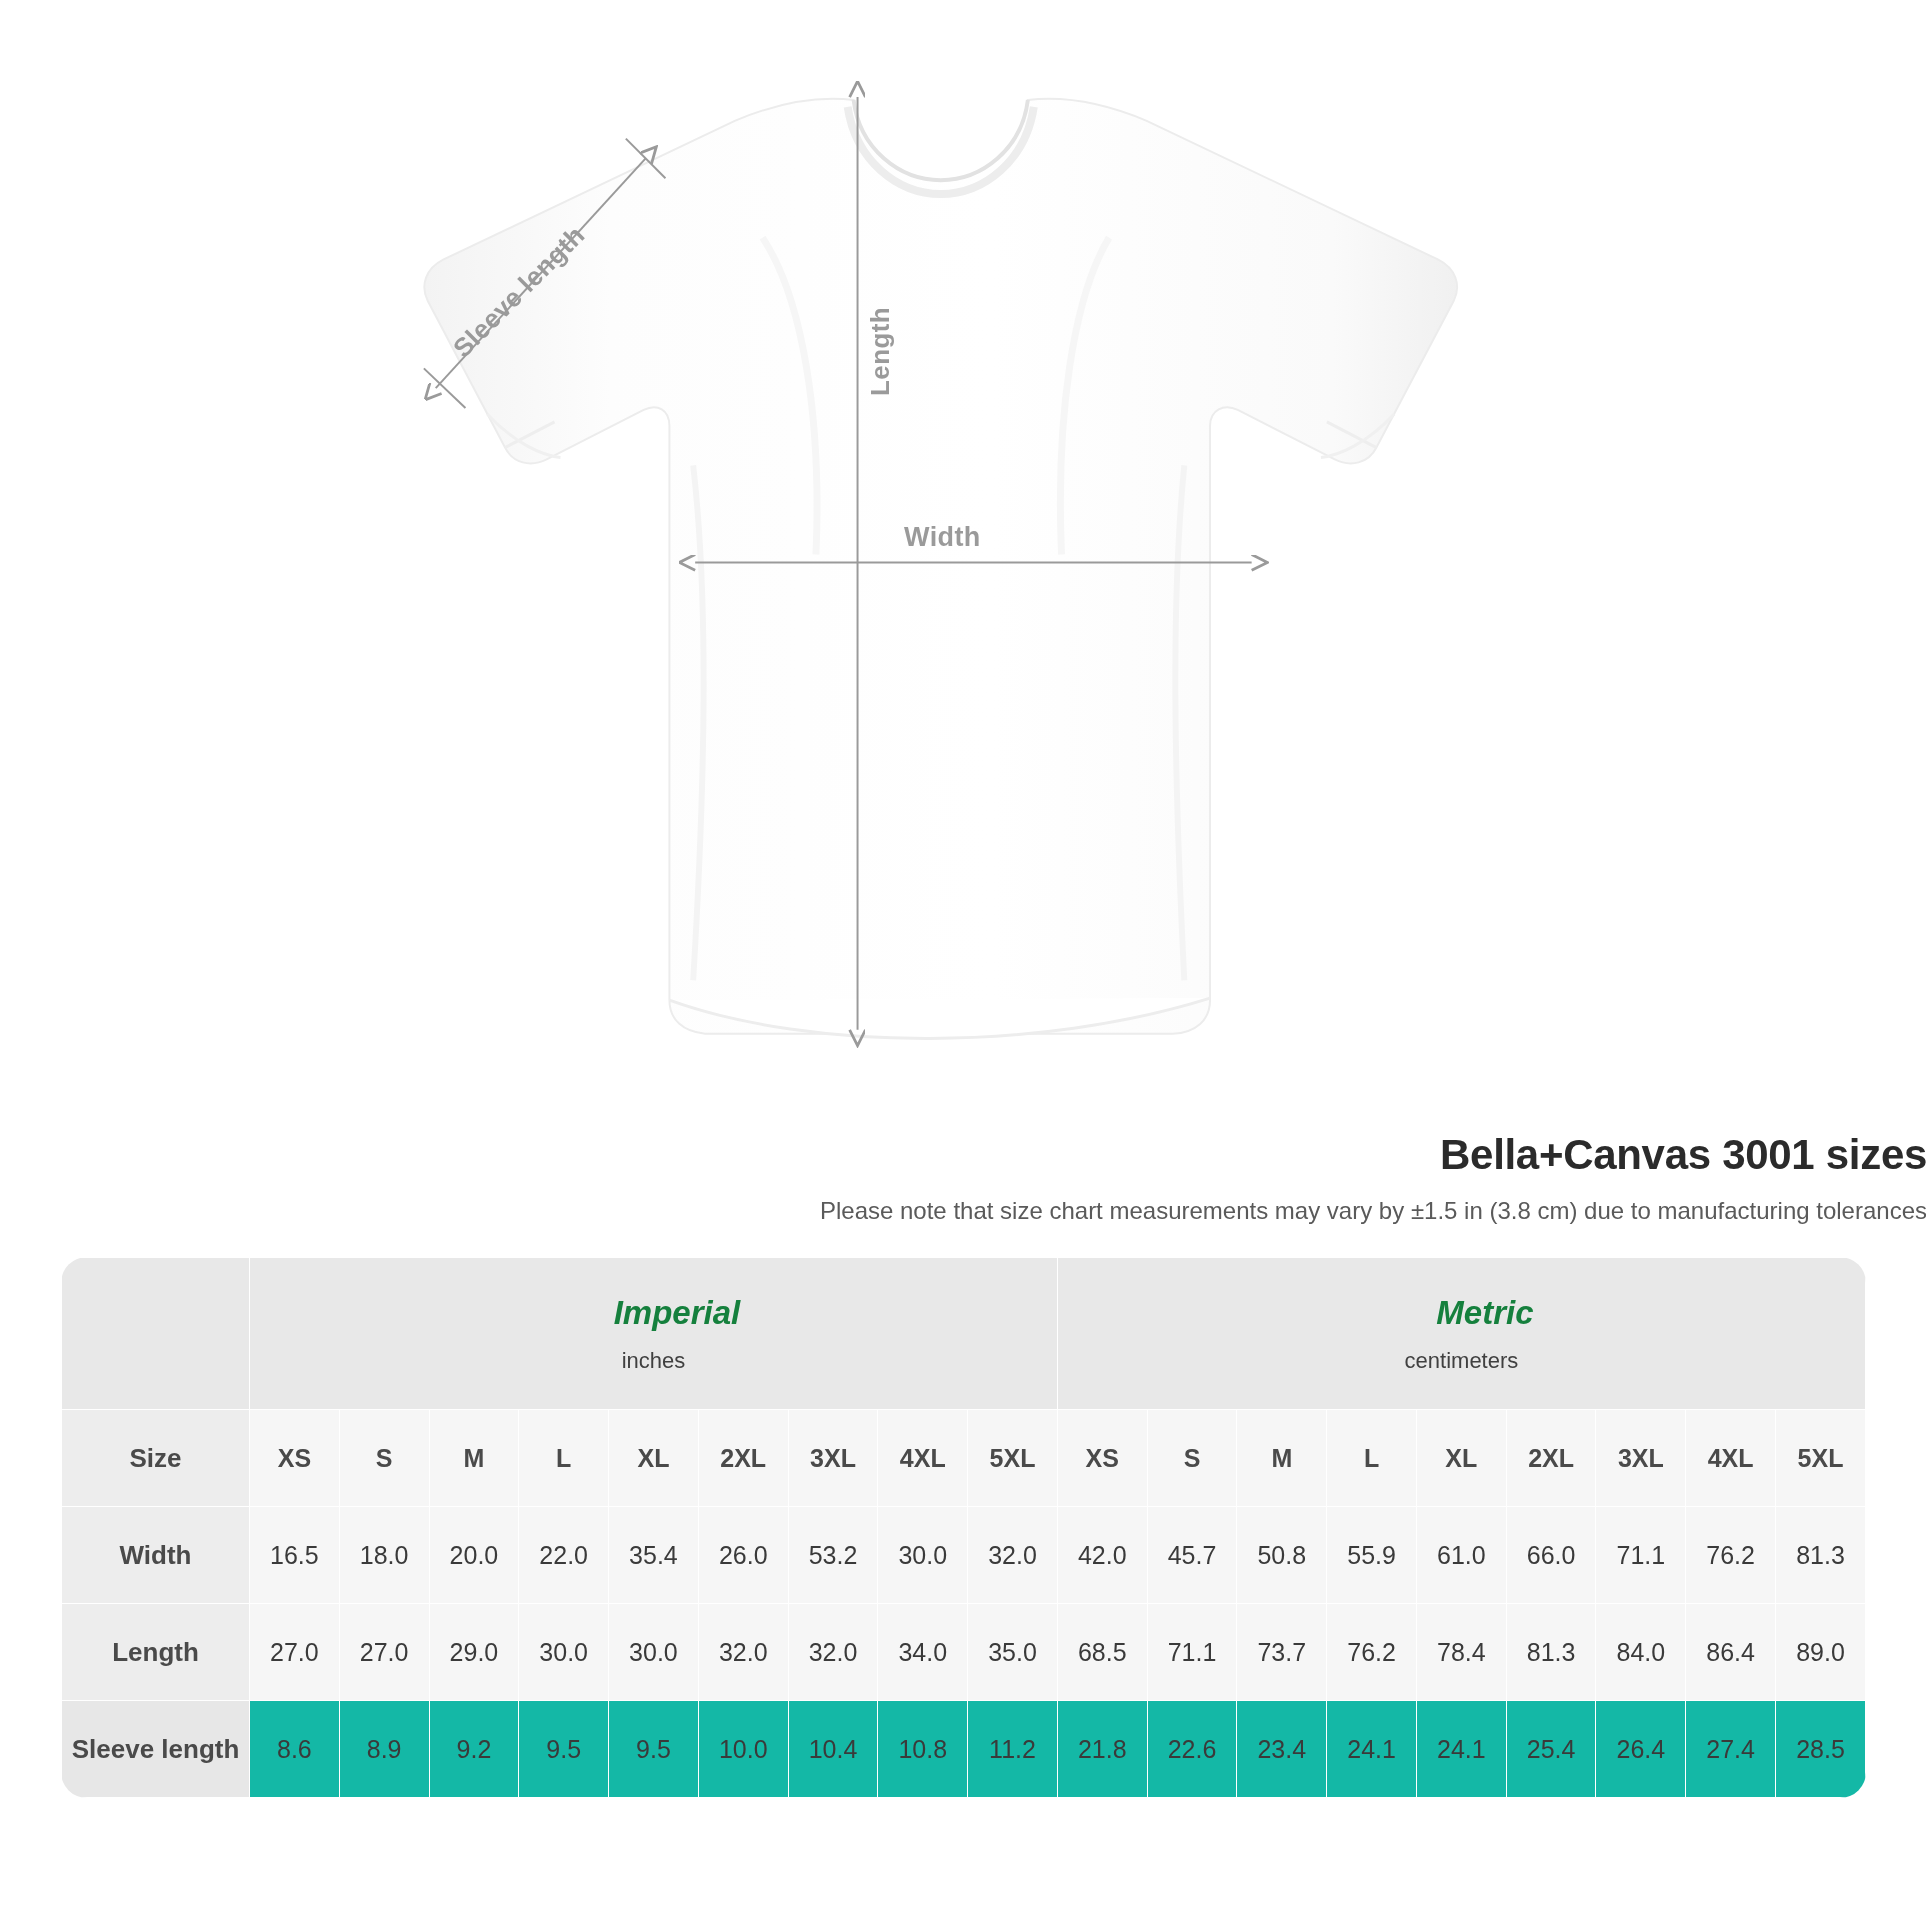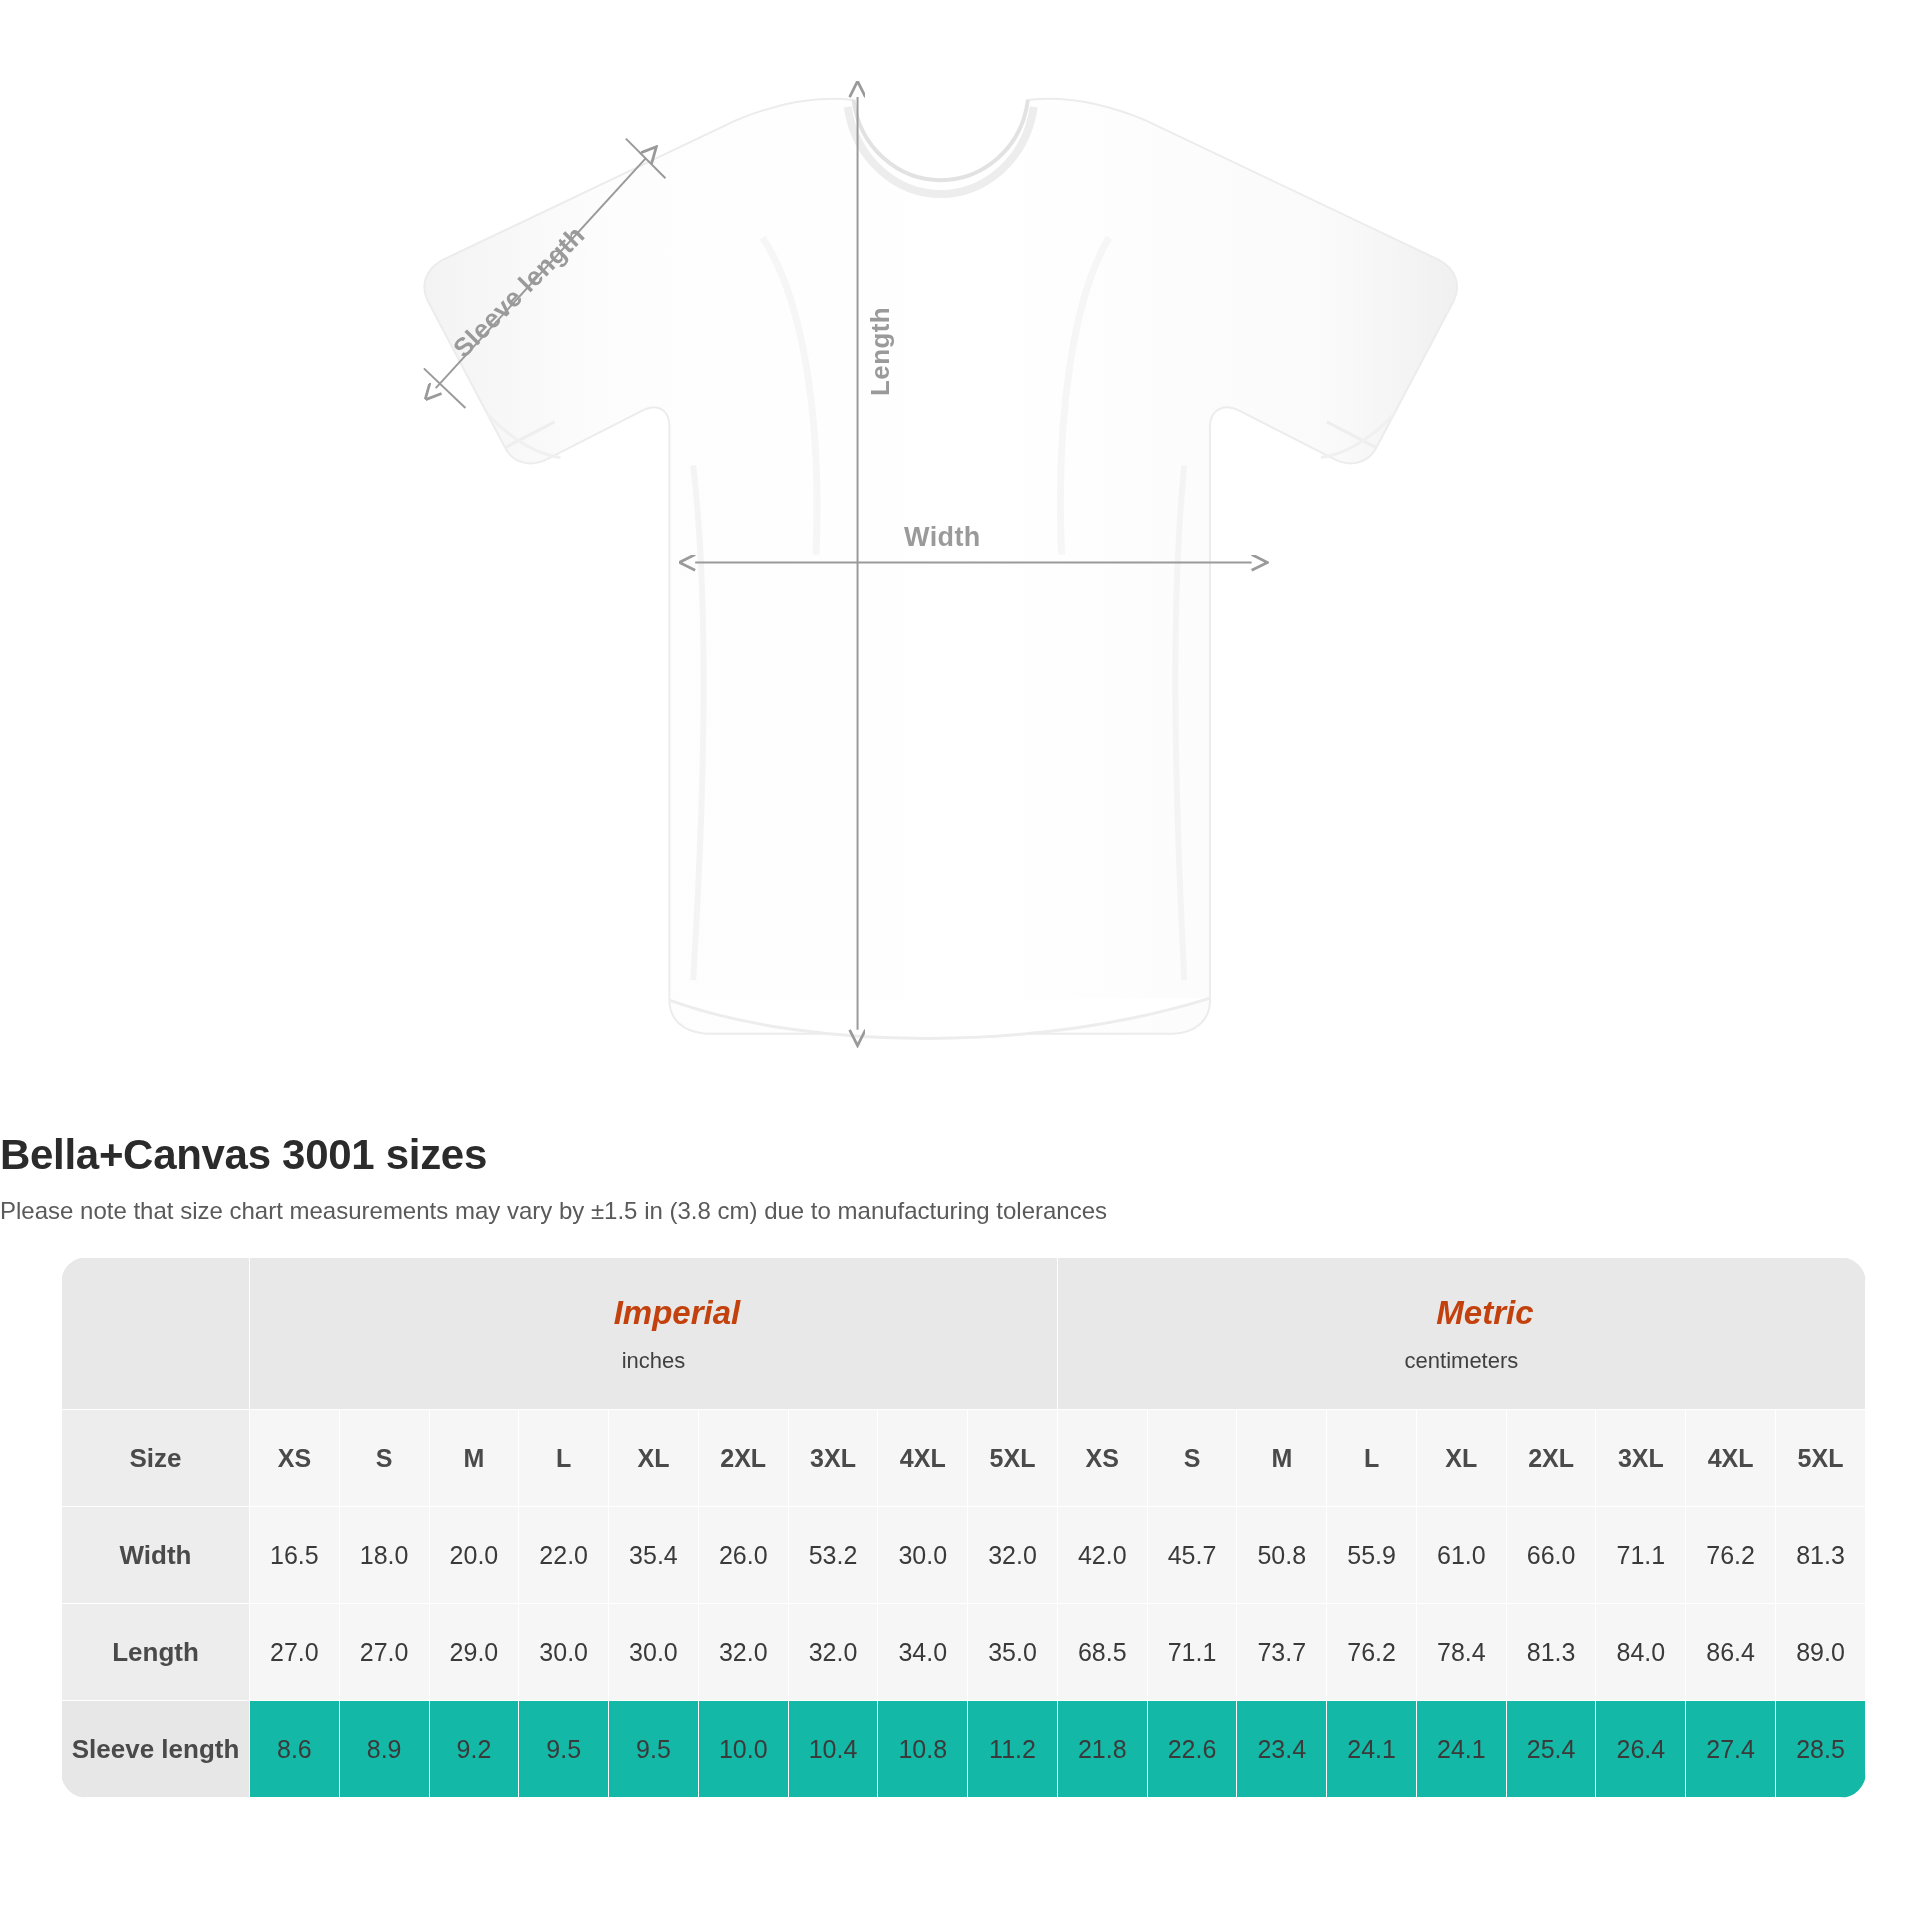--- a/index.html
+++ b/index.html
@@ -54,21 +54,21 @@
   }
   .dim-label.sleeve-label {
     left: 447px;
     top: 342px;
     transform: rotate(-45deg);
     transform-origin: left top;
   }
 
   
   .title-block {
-    text-align: left;
+    text-align: right;
     margin-top: 22px;
   }
   .chart-title {
     font-size: 42px;
     font-weight: bold;
     color: #2b2b2b;
     letter-spacing: -0.3px;
   }
   .chart-note {
     font-size: 24px;
@@ -94,21 +94,21 @@
   }
   .unit-head {
     background: #e8e8e8;
     height: 149px;
     vertical-align: middle;
   }
   .unit-head .unit-name {
     font-size: 33px;
     font-style: italic;
     font-weight: bold;
-    color: #c2410c;
+    color: #15803d;
     padding-left: 47px;
   }
   .unit-head .unit-sub {
     font-size: 22px;
     color: #404040;
     margin-top: 16px;
   }
   .unit-head.blank {
     background: #e8e8e8;
   }

